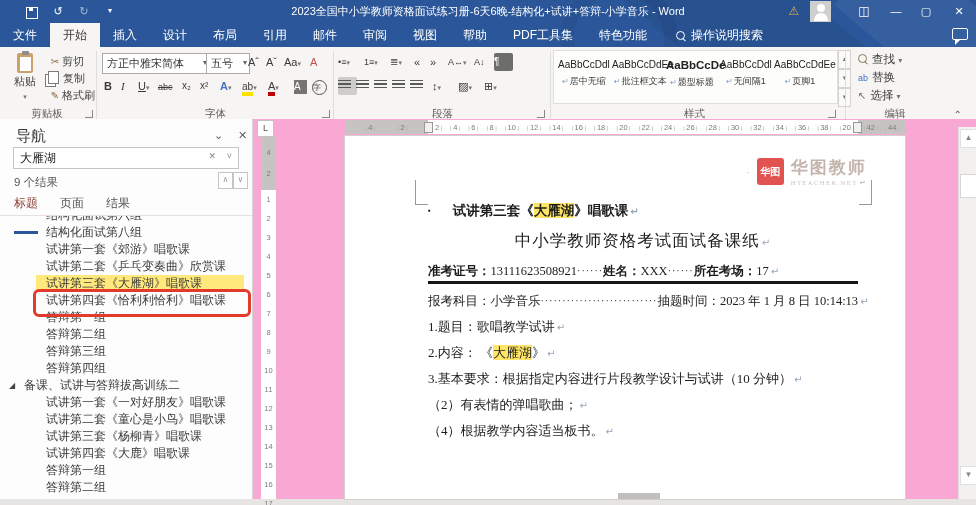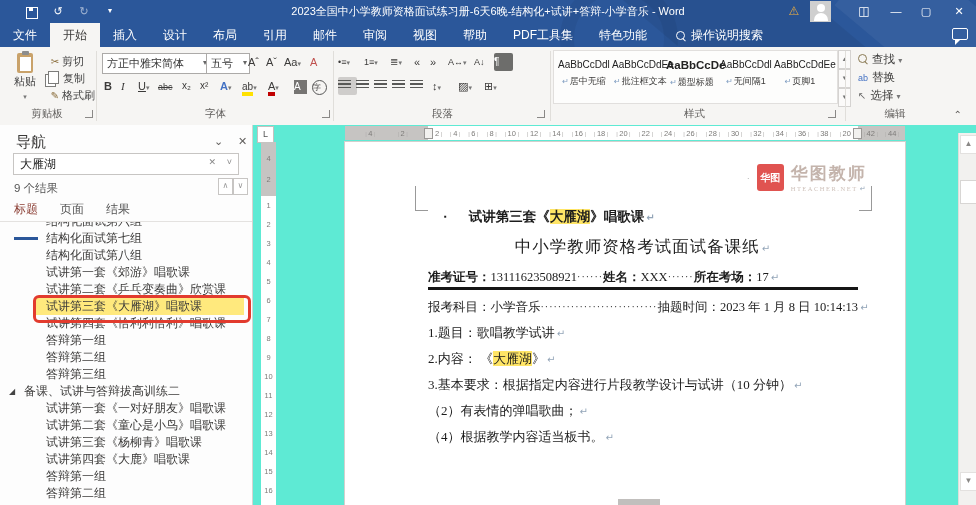--- a/index.html
+++ b/index.html
@@ -61,21 +61,21 @@
   .stylecard .samp{font-size:10px;margin-top:6px;white-space:nowrap;color:#222;}
   .stylecard.big .samp{font-size:11.5px;font-weight:bold;}
   .stylecard .nm{font-size:9px;color:#3b3a39;margin-top:5px;white-space:nowrap;}
   .stylecard .ret{color:#7e9cc0;font-size:8px;margin-right:1px;}
   .gallery-panel{position:absolute;left:553px;top:3px;width:283px;height:52px;background:#fdfdfc;border:1px solid #e1dfdd;}
   .gscroll{position:absolute;left:838px;top:3px;width:13px;height:52px;}
   .gscroll div{height:17px;border:1px solid #d5d3d1;background:#fbfaf9;font-size:7px;color:#777;text-align:center;line-height:15px;}
   .editrow{position:absolute;left:858px;height:17px;font-size:11.5px;color:#3b3a39;white-space:nowrap;}
   .chevron{position:absolute;right:14px;top:62px;color:#605e5c;font-size:10px;}
   
-  #main{position:absolute;left:0;top:125px;width:976px;height:380px;background:#5eead4;}
+  #main{position:absolute;left:0;top:119px;width:976px;height:380px;background:#f9a8d4;}
   
   #navpane{position:absolute;left:0;top:0;width:252px;height:380px;background:#fdfdfd;border-right:1px solid #d6d4d2;}
   .nav-title{position:absolute;left:16px;top:8px;font-size:15px;color:#3b3a39;}
   .nav-hbtn{position:absolute;top:10px;font-size:11px;color:#605e5c;}
   .nav-search{position:absolute;left:13px;top:28px;width:224px;height:20px;border:1px solid #c7c5c3;background:#fff;}
   .nav-search input{border:none;outline:none;width:180px;height:18px;font-size:12px;padding:0 6px;font-family:inherit;color:#222;background:transparent;}
   .ns-btn{position:absolute;top:3px;font-size:9px;color:#888;}
   .nav-results{position:absolute;left:14px;top:56px;font-size:11.5px;color:#555;}
   .res-nav{position:absolute;top:53px;width:13px;height:15px;border:1px solid #c7c5c3;background:#fff;color:#999;font-size:8px;text-align:center;line-height:14px;}
   .nav-tabs{position:absolute;left:0;top:76px;width:252px;height:20px;border-bottom:1px solid #e4e2e0;}
@@ -108,21 +108,21 @@
   .cropmark{position:absolute;width:12px;height:24px;}
   .cm-l{left:70px;top:44px;border-left:1px solid #999;border-bottom:1px solid #999;}
   .cm-r{left:514px;top:44px;border-right:1px solid #999;border-bottom:1px solid #999;}
   #logo{position:absolute;right:38px;top:20px;display:flex;align-items:center;gap:7px;}
   .logo-dot{color:#999;font-size:9px;}
   .logo-badge{width:27px;height:27px;background:#e05350;border-radius:3px;color:#fff;font-size:10px;font-weight:bold;
     display:flex;align-items:center;justify-content:center;font-family:"Liberation Sans",sans-serif;}
   .logo-text .brand{font-size:17px;color:#c4b4ac;font-weight:bold;letter-spacing:2px;}
   .logo-text .domain{font-size:6.5px;color:#cfc2bb;letter-spacing:1.5px;text-align:right;}
   .ret{color:#93a5b8;font-size:10px;margin-left:2px;font-family:"DejaVu Sans",sans-serif;}
-  #doc-heading{position:absolute;left:83px;top:66px;font-size:13.5px;font-weight:bold;white-space:nowrap;margin-left:16px;}
+  #doc-heading{position:absolute;left:83px;top:66px;font-size:13.5px;font-weight:bold;white-space:nowrap;}
   #doc-heading .bullet{font-size:8px;vertical-align:2px;margin-right:22px;}
   .hl{background:#ffe566;}
   #doc-title{position:absolute;left:83px;top:94px;width:430px;text-align:center;font-size:16.5px;letter-spacing:1px;white-space:nowrap;}
   #doc-info{position:absolute;left:83px;top:127px;font-size:12.5px;white-space:nowrap;}
   #doc-info b,.b{font-weight:bold;}
   .dots{letter-spacing:1px;font-size:10px;vertical-align:1px;}
   #doc-rule{position:absolute;left:83px;top:145px;width:430px;height:2.5px;background:#161616;}
   #doc-subject{position:absolute;left:83px;top:157px;font-size:12.5px;white-space:nowrap;}
   #doc-lines{position:absolute;left:83px;top:178px;width:440px;}
   .doc-line{font-size:13px;height:26px;line-height:26px;white-space:nowrap;}
@@ -313,24 +313,20 @@
         <div class="ntab" style="left: 106px;">结果</div>
 
     </div>
     <div id="navlist">
 
         <div class="nav-item cut">
           
           <span>结构化面试第六组</span>
         </div>
 
-        <div class="nav-item">
-          
-          <span>结构化面试第七组</span>
-        </div>
 
         <div class="nav-item">
           
           <span>结构化面试第八组</span>
         </div>
 
         <div class="nav-item">
           
           <span>试讲第一套《郊游》唱歌课</span>
         </div>
@@ -358,20 +354,24 @@
         <div class="nav-item">
           
           <span>答辩第二组</span>
         </div>
 
         <div class="nav-item">
           
           <span>答辩第三组</span>
         </div>
 
+        <div class="nav-item">
+          
+          <span>答辩第四组</span>
+        </div>
 
         <div class="nav-item header">
           <span class="tri">◢</span>
           <span>备课、试讲与答辩拔高训练二</span>
         </div>
 
         <div class="nav-item">
           
           <span>试讲第一套《一对好朋友》唱歌课</span>
         </div>

